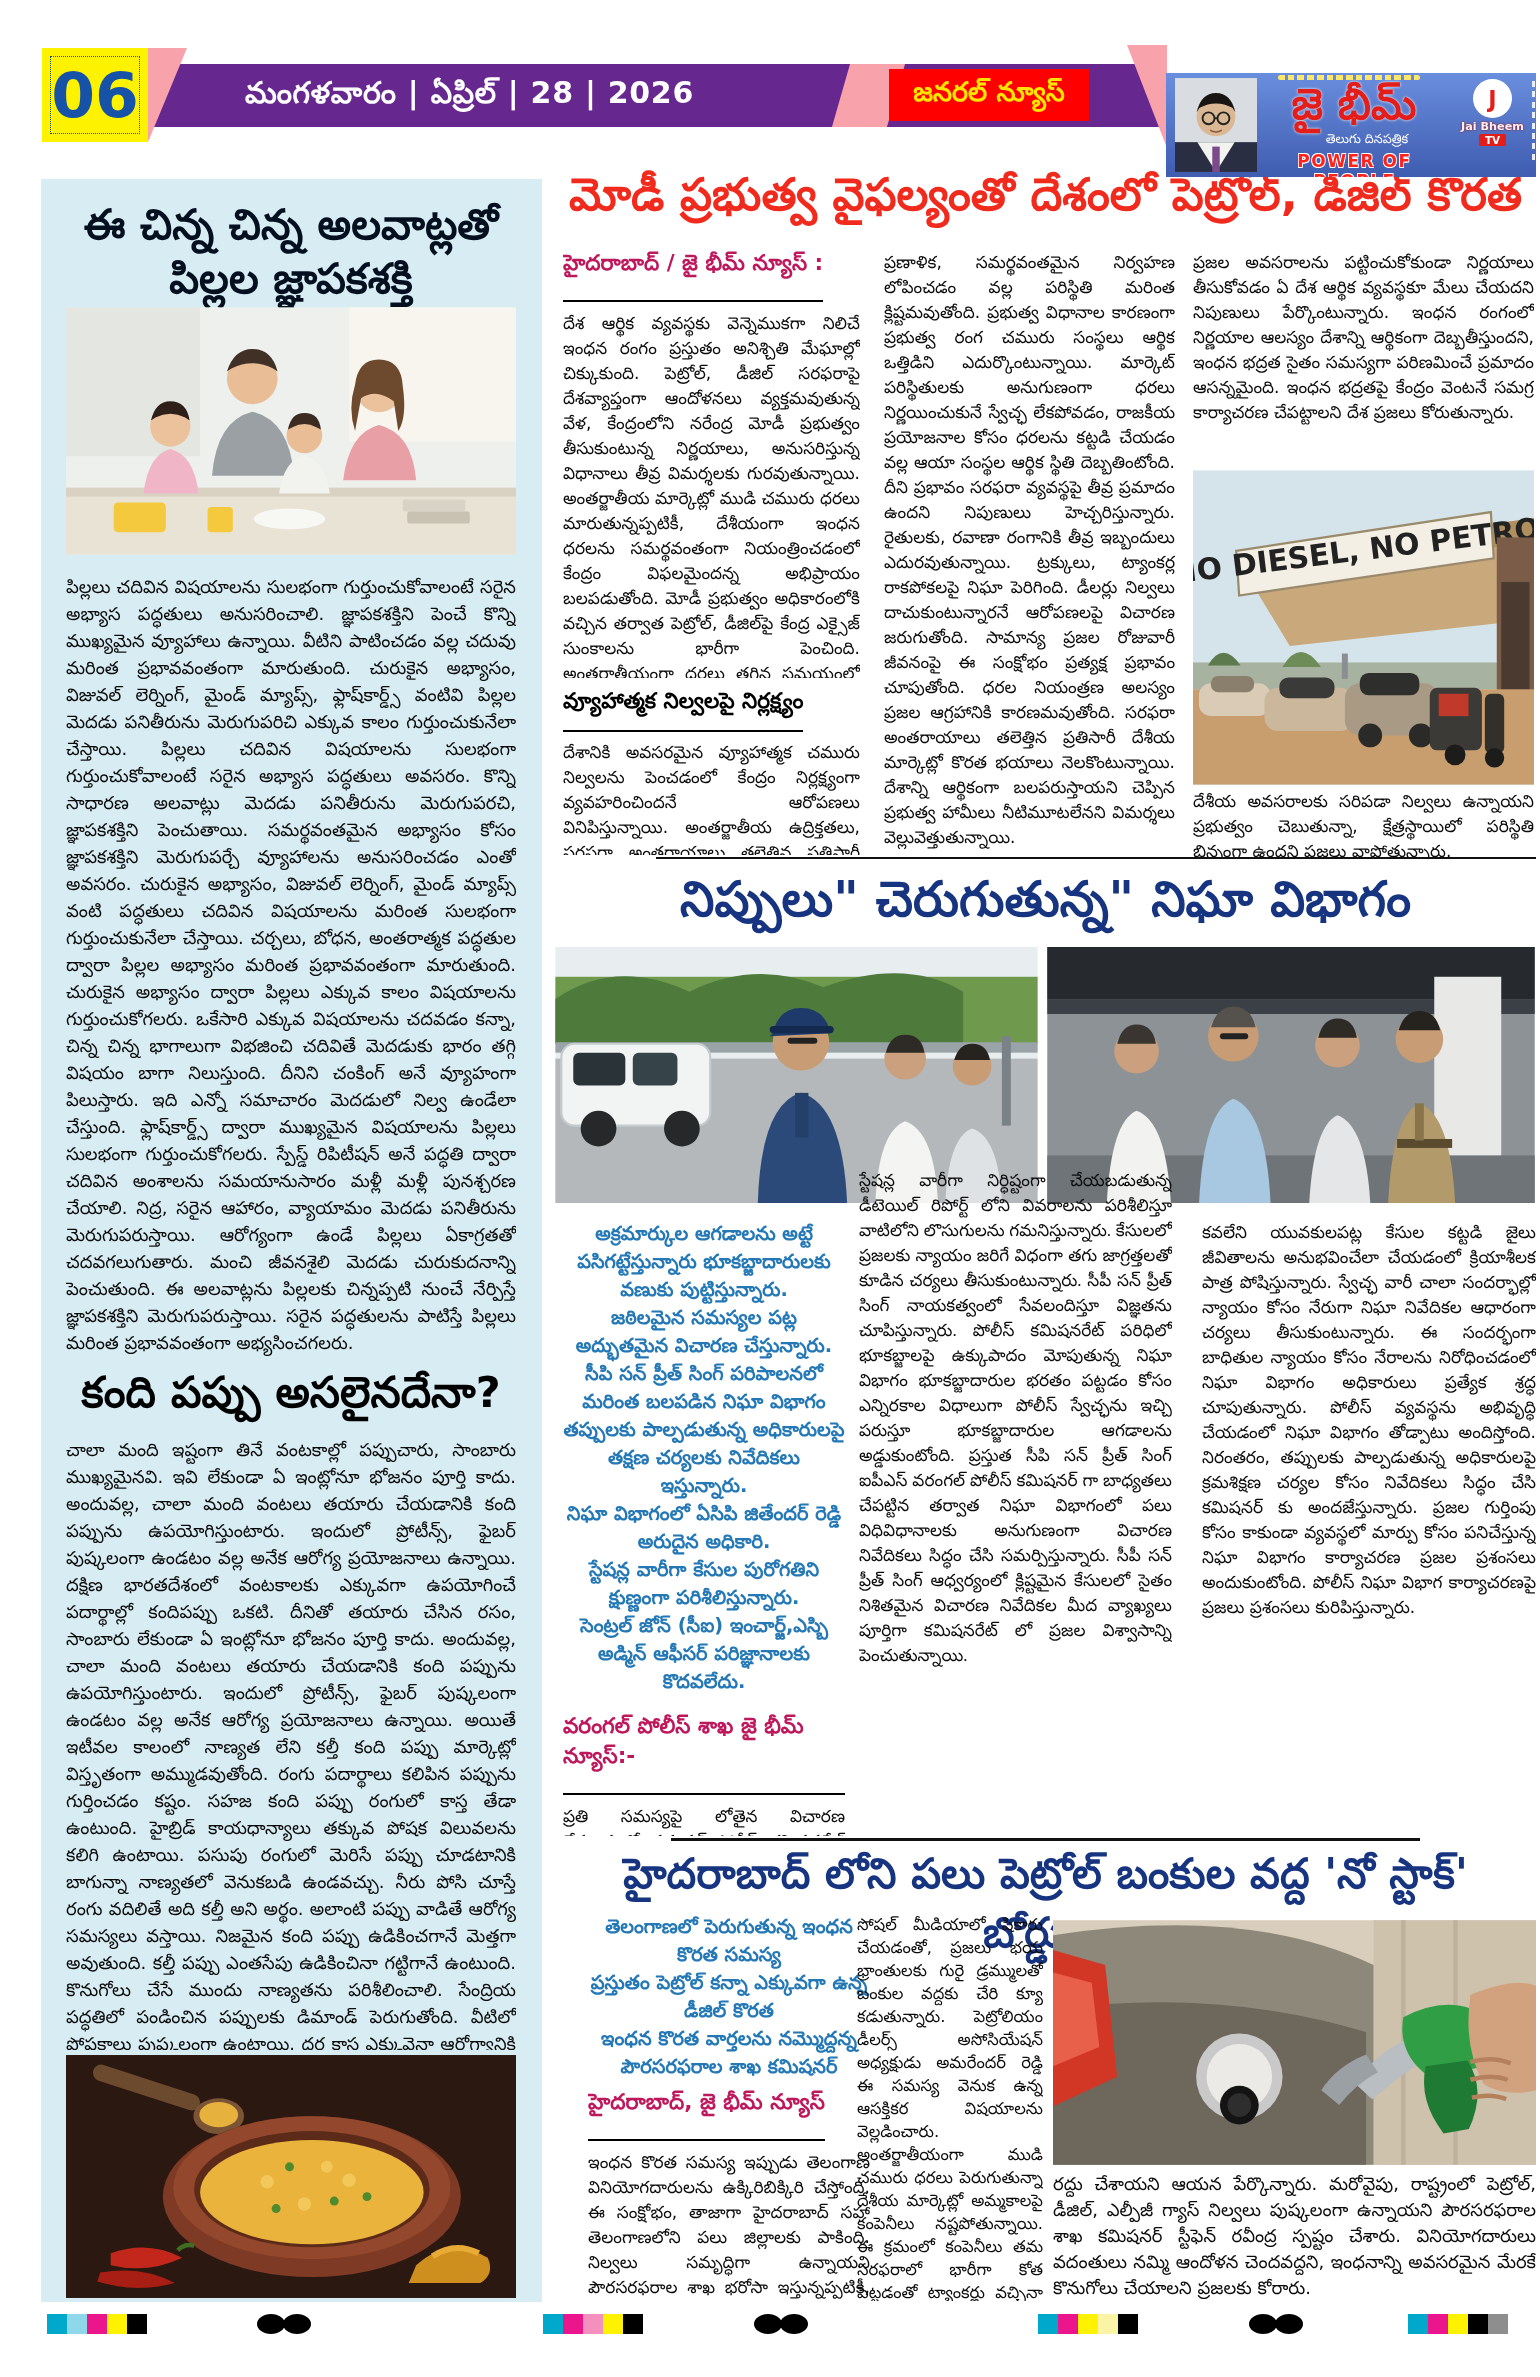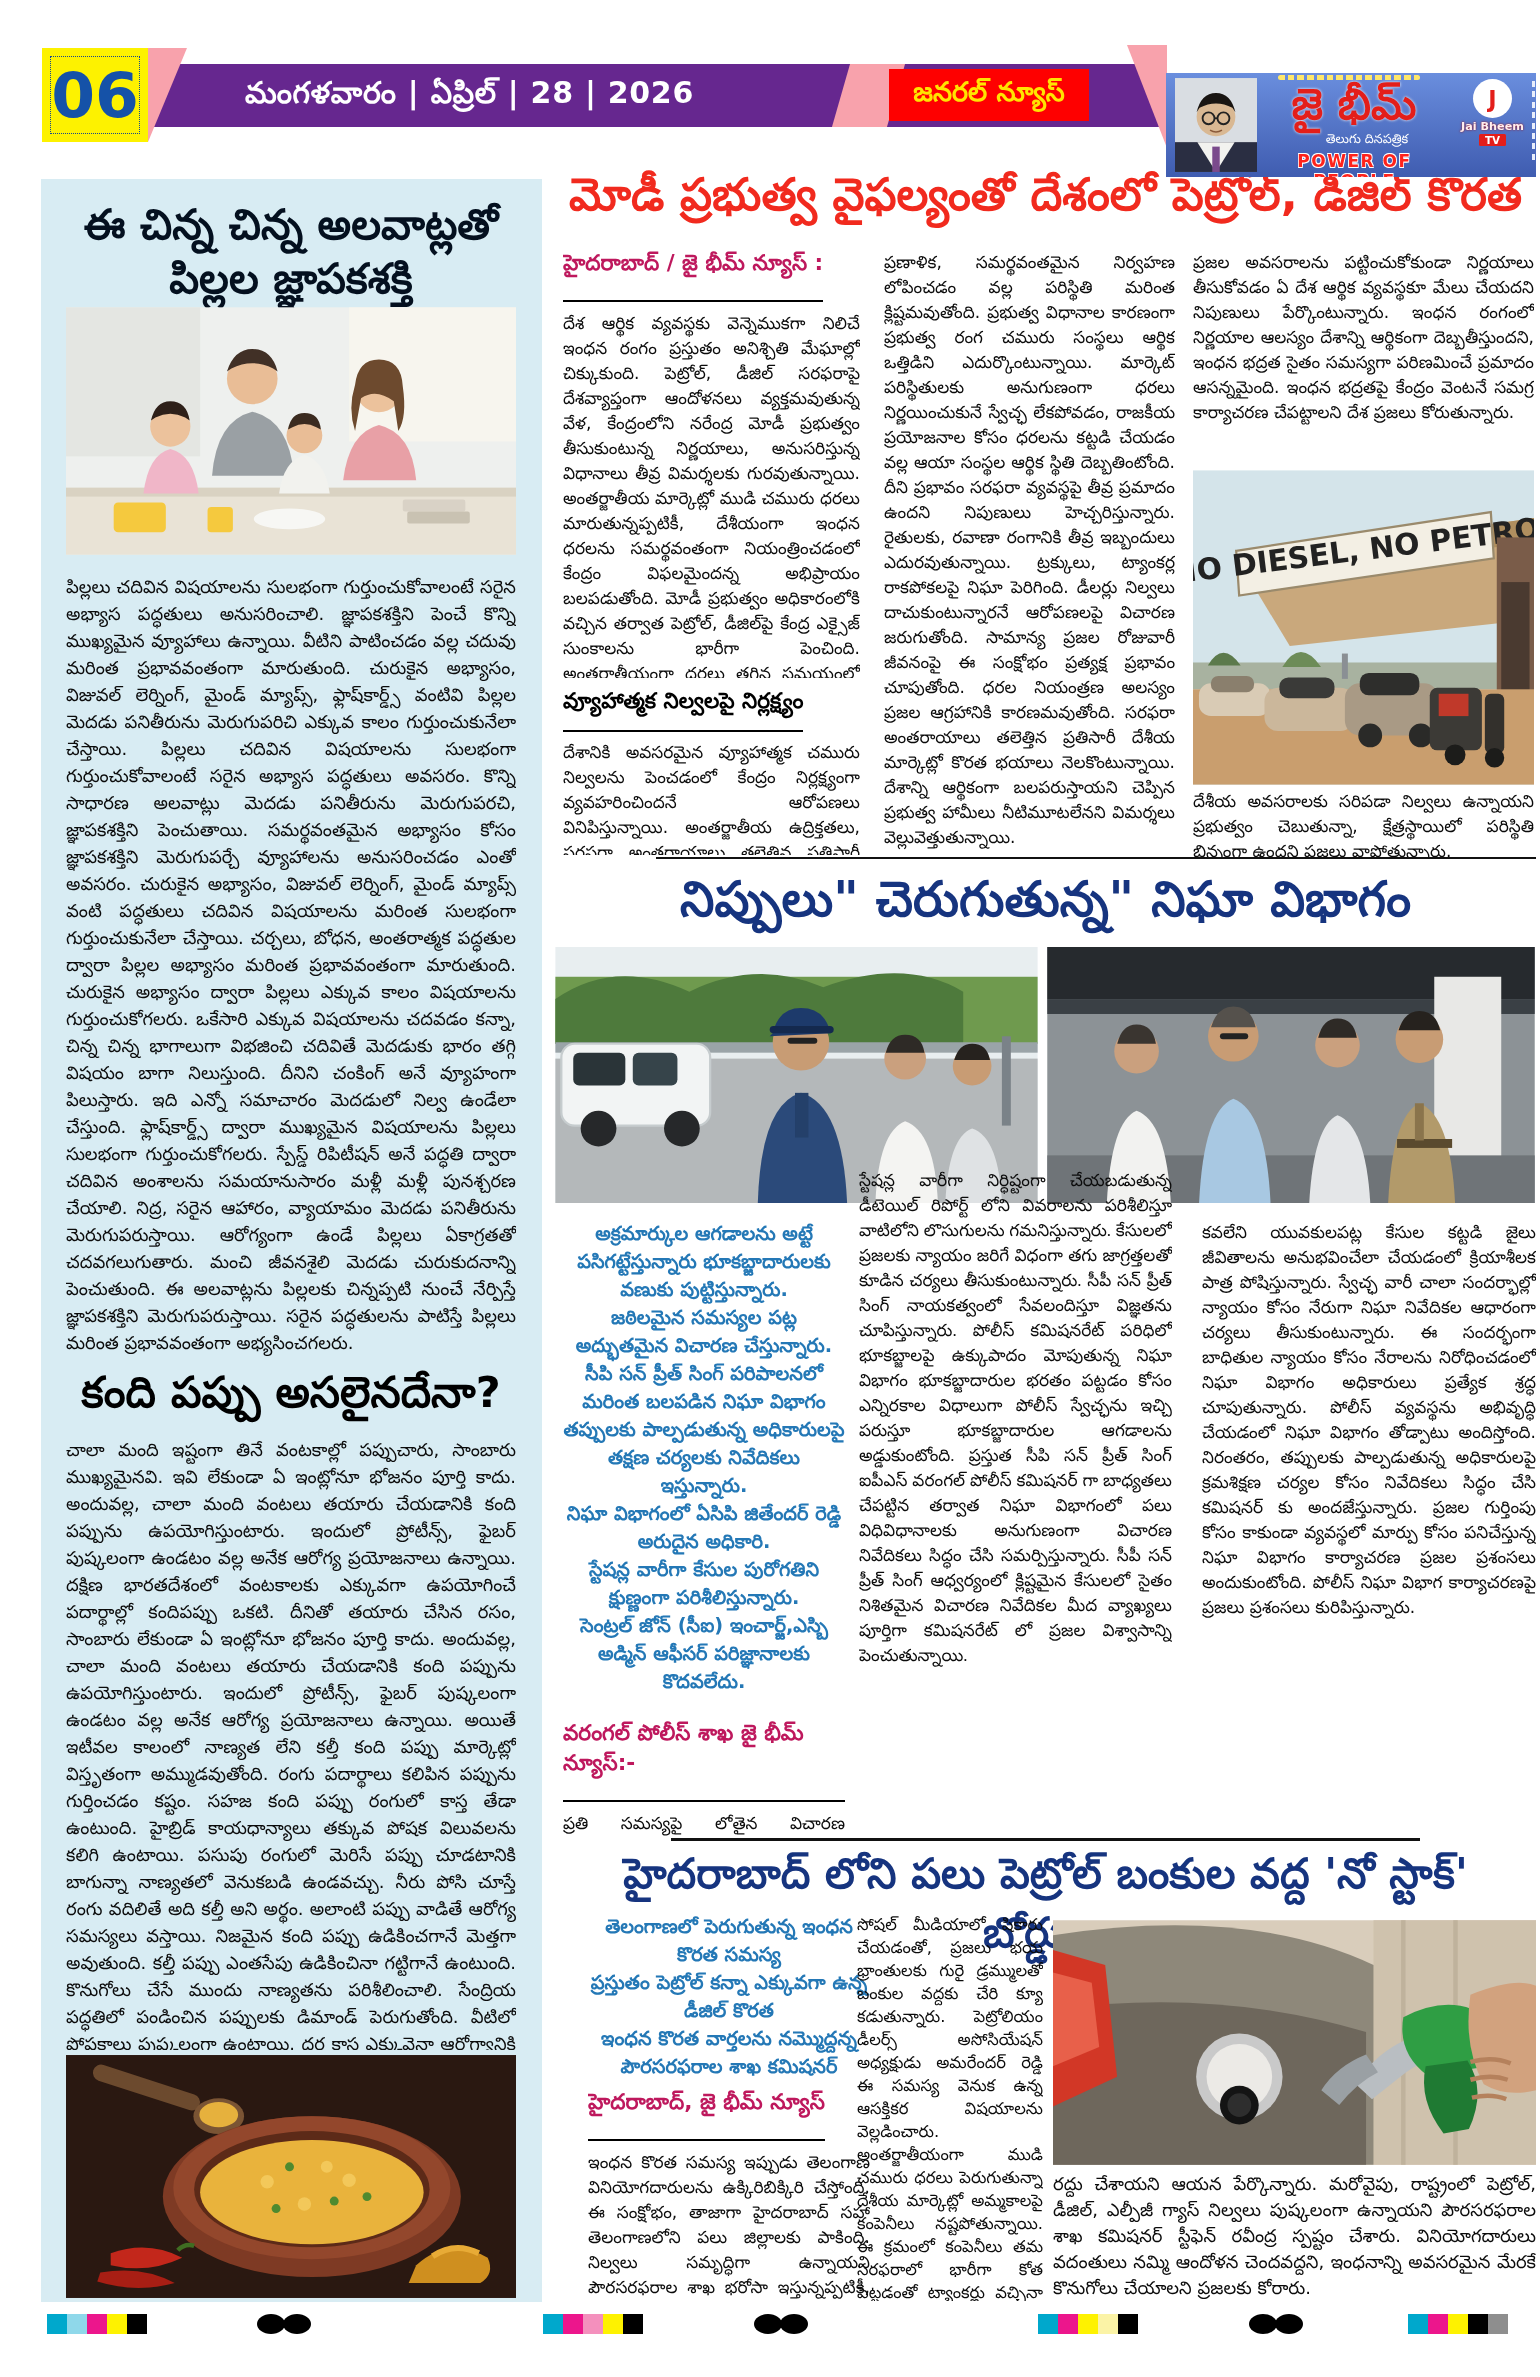--- a/index.html
+++ b/index.html
@@ -311,21 +311,21 @@
   </svg>
 
   <div class="abs vig-col1">
     <div class="highlights">అక్రమార్కుల ఆగడాలను అట్టే పసిగట్టేస్తున్నారు భూకబ్జాదారులకు వణుకు పుట్టిస్తున్నారు.
 జఠిలమైన సమస్యల పట్ల అద్భుతమైన విచారణ చేస్తున్నారు.
 సీపి సన్ ప్రీత్ సింగ్ పరిపాలనలో మరింత బలపడిన నిఘా విభాగం
 తప్పులకు పాల్పడుతున్న అధికారులపై తక్షణ చర్యలకు నివేదికలు ఇస్తున్నారు.
 నిఘా విభాగంలో ఏసిపి జితేందర్ రెడ్డి అరుదైన అధికారి.
 స్టేషన్ల వారీగా కేసుల పురోగతిని క్షుణ్ణంగా పరిశీలిస్తున్నారు.
 సెంట్రల్ జోన్ (సీఐ) ఇంచార్జ్,ఎస్బి అడ్మిన్ ఆఫీసర్ పరిజ్ఞానాలకు కొదవలేదు.</div>
-    <span class="byline" style="margin-top:24px;">వరంగల్ పోలీస్ శాఖ జై భీమ్ న్యూస్:-</span>
+    <span class="byline" style="margin-top:17px;">వరంగల్ పోలీస్ శాఖ జై భీమ్ న్యూస్:-</span>
     <div class="col-text" style="height:142px;">ప్రతి సమస్యపై లోతైన విచారణ చేపట్టడంలో వరంగల్ పోలీస్ కమిషనరేట్ పరిధిలోని నిఘా విభాగానికి ప్రత్యేకమైన గుర్తింపు దక్కుతుంది. ప్రజల మనసులను పొందుకోవడం కోసం కాకుండా ప్రతి ధర్మబద్ధ నిబంధనల నిర్దేశించడంలో ఎలాంటి కల్మషం లేకుండా శాఖ పరువైన విధంగా నిఘా విభాగం పనిచేస్తోంది. సమస్యల పట్ల తాత్కాలిక పరిష్కారాలు చూపకుండా శాశ్వత పరిష్కారాల దిశగా అధికారులు పనిచేస్తున్నారు.</div>
   </div>
   <div class="abs vig-col2 col-text" style="height:616px;">స్టేషన్ల వారీగా నిర్ధిష్టంగా చేయబడుతున్న డీటెయిల్ రిపోర్ట్ లోని వివరాలను పరిశీలిస్తూ వాటిలోని లొసుగులను గమనిస్తున్నారు. కేసులలో ప్రజలకు న్యాయం జరిగే విధంగా తగు జాగ్రత్తలతో కూడిన చర్యలు తీసుకుంటున్నారు. సీపీ సన్ ప్రీత్ సింగ్ నాయకత్వంలో సేవలందిస్తూ విజ్ఞతను చూపిస్తున్నారు. పోలీస్ కమిషనరేట్ పరిధిలో భూకబ్జాలపై ఉక్కుపాదం మోపుతున్న నిఘా విభాగం భూకబ్జాదారుల భరతం పట్టడం కోసం ఎన్నిరకాల విధాలుగా పోలీస్ స్వేచ్ఛను ఇచ్చి పరుస్తూ భూకబ్జాదారుల ఆగడాలను అడ్డుకుంటోంది. ప్రస్తుత సీపి సన్ ప్రీత్ సింగ్ ఐపీఎస్ వరంగల్ పోలీస్ కమిషనర్ గా బాధ్యతలు చేపట్టిన తర్వాత నిఘా విభాగంలో పలు విధివిధానాలకు అనుగుణంగా విచారణ నివేదికలు సిద్ధం చేసి సమర్పిస్తున్నారు. సీపీ సన్ ప్రీత్ సింగ్ ఆధ్వర్యంలో క్లిష్టమైన కేసులలో సైతం నిశితమైన విచారణ నివేదికల మీద వ్యాఖ్యలు పూర్తిగా కమిషనరేట్ లో ప్రజల విశ్వాసాన్ని పెంచుతున్నాయి.</div>
   <div class="abs vig-col3 col-text" style="height:616px;">కవలేని యువకులపట్ల కేసుల కట్టడి జైలు జీవితాలను అనుభవించేలా చేయడంలో క్రియాశీలక పాత్ర పోషిస్తున్నారు. స్వేచ్ఛ వారీ చాలా సందర్భాల్లో న్యాయం కోసం నేరుగా నిఘా నివేదికల ఆధారంగా చర్యలు తీసుకుంటున్నారు. ఈ సందర్భంగా బాధితుల న్యాయం కోసం నేరాలను నిరోధించడంలో నిఘా విభాగం అధికారులు ప్రత్యేక శ్రద్ధ చూపుతున్నారు. పోలీస్ వ్యవస్థను అభివృద్ధి చేయడంలో నిఘా విభాగం తోడ్పాటు అందిస్తోంది. నిరంతరం, తప్పులకు పాల్పడుతున్న అధికారులపై క్రమశిక్షణ చర్యల కోసం నివేదికలు సిద్ధం చేసి కమిషనర్ కు అందజేస్తున్నారు. ప్రజల గుర్తింపు కోసం కాకుండా వ్యవస్థలో మార్పు కోసం పనిచేస్తున్న నిఘా విభాగం కార్యాచరణ ప్రజల ప్రశంసలు అందుకుంటోంది. పోలీస్ నిఘా విభాగ కార్యాచరణపై ప్రజలు ప్రశంసలు కురిపిస్తున్నారు.</div>
 
   <div class="abs rule2"></div>
 
   <div class="abs ns-headline">హైదరాబాద్ లోని పలు పెట్రోల్ బంకుల వద్ద 'నో స్టాక్' బోర్డులు</div>
 
   <div class="abs ns-col1">

